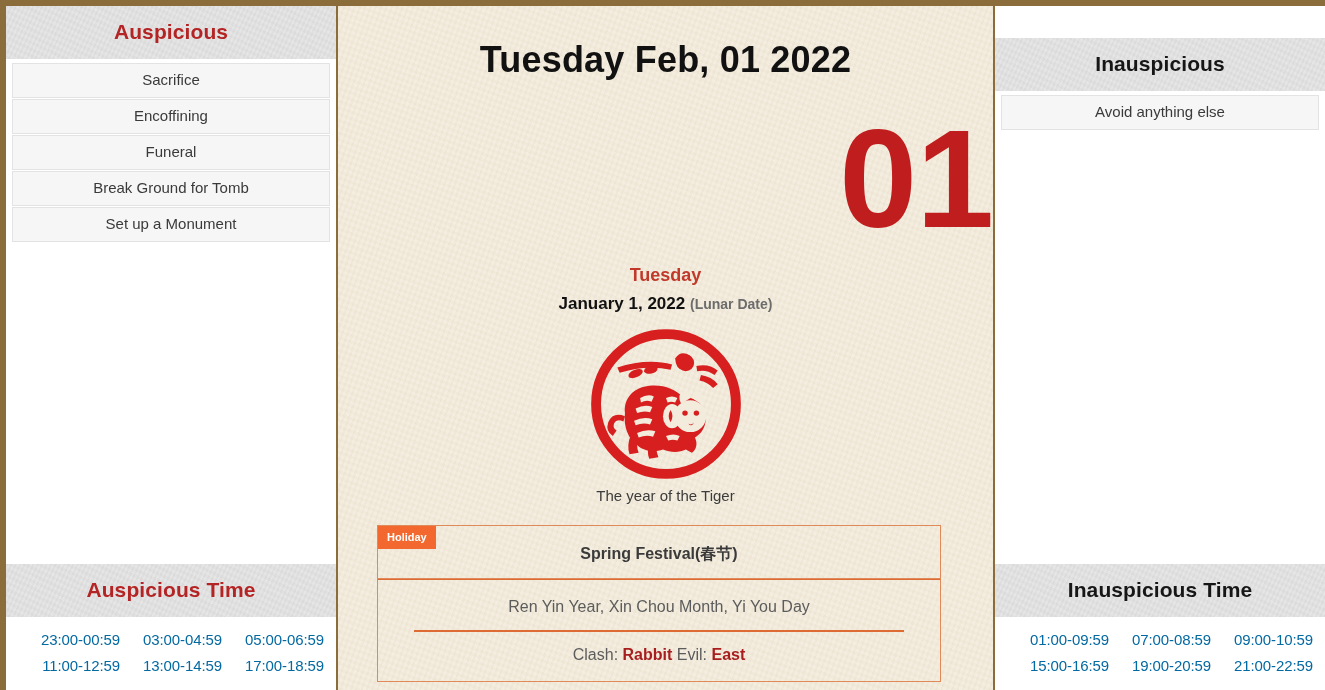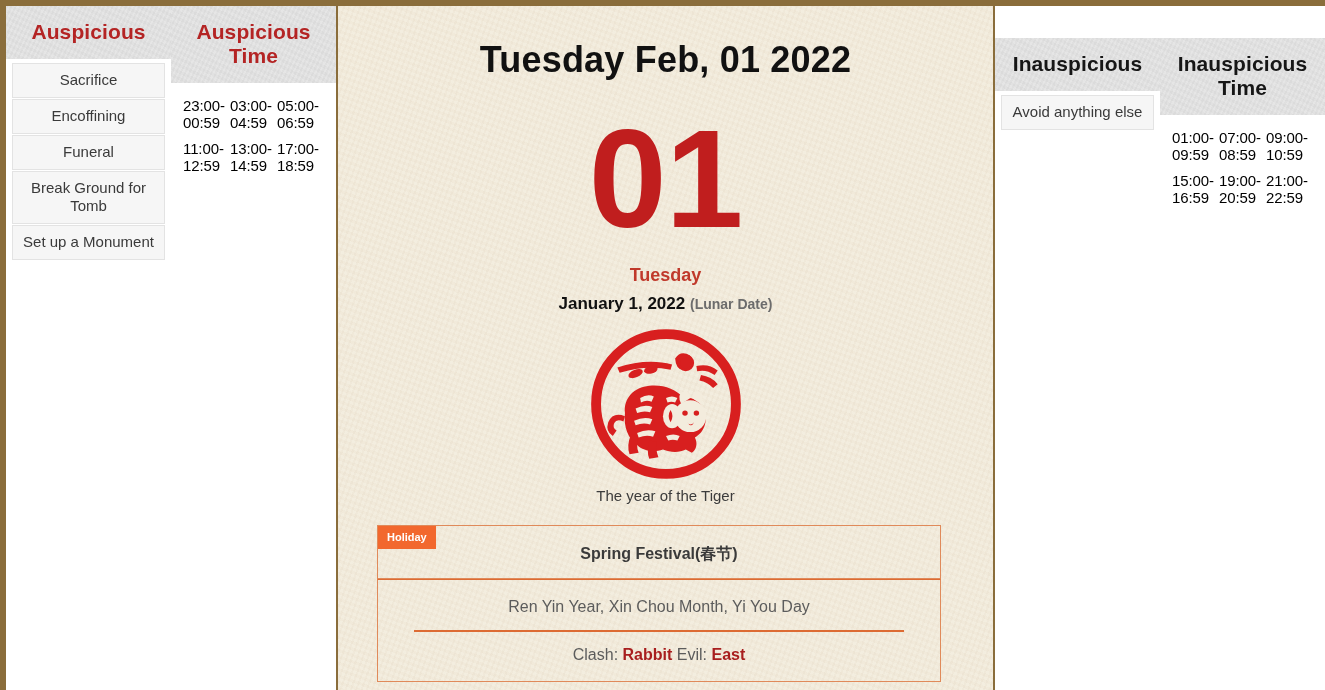--- a/index.html
+++ b/index.html
@@ -26,21 +26,21 @@
     background: #ffffff;
   }
 
   
   .side-panel {
     position: relative;
     width: 332px;
     height: 684px;
     background: #ffffff;
     display: flex;
-    flex-direction: row;
+    flex-direction: column;
     justify-content: space-between;
     flex: 0 0 332px;
   }
 
   .side-panel.left { border-right: 2px solid #8a6d3b; }
   .side-panel.right { border-left: 2px solid #8a6d3b; }
 
   .panel-block { width: 100%; }
 
   .panel-head {
@@ -71,23 +71,23 @@
   }
 
   .time-grid {
     display: grid;
     grid-template-columns: 1fr 1fr 1fr;
     padding: 14px 12px 16px 12px;
     row-gap: 9px;
     background: #ffffff;
   }
   .time-cell {
-    text-align: left;
+    text-align: right;
     font-size: 15px;
-    color: #000000;
+    color: #0369a1;
     letter-spacing: -0.1px;
   }
 
   
   .center {
     position: relative;
     flex: 1 1 auto;
     height: 684px;
     background:
       repeating-linear-gradient(110deg, rgba(160,130,90,0.035) 0 2px, rgba(255,255,255,0.04) 2px 5px),
@@ -99,21 +99,21 @@
   .center-title {
     text-align: center;
     font-size: 36px;
     font-weight: bold;
     color: #111111;
     padding-top: 33px;
     letter-spacing: 0.2px;
   }
 
   .big-day {
-    text-align: center;
+    text-align: right;
     font-size: 140px;
     line-height: 132px;
     font-weight: bold;
     color: #c01e1e;
     margin-top: 32px;
     letter-spacing: -1px;
   }
 
   .weekday {
     text-align: center;

